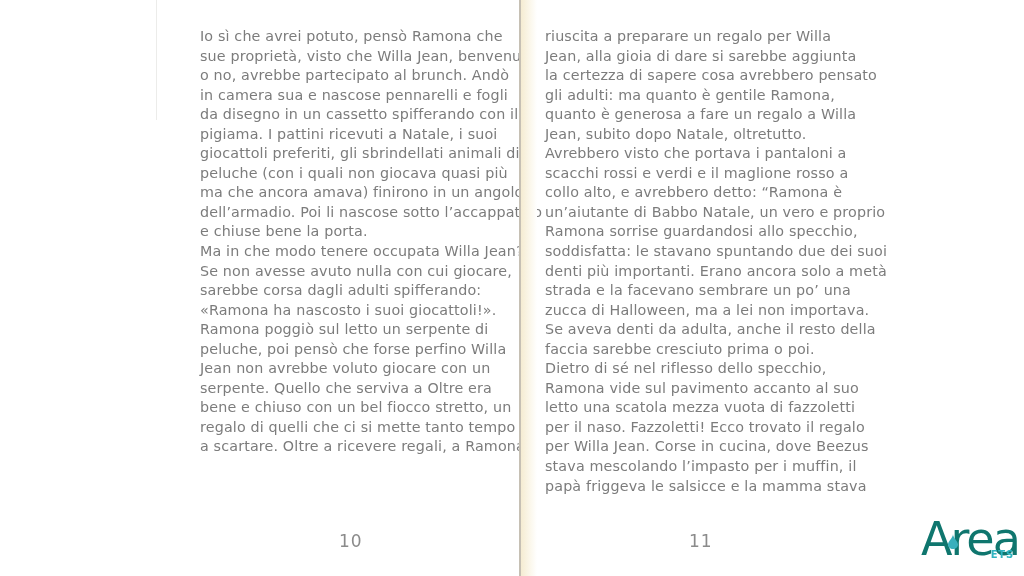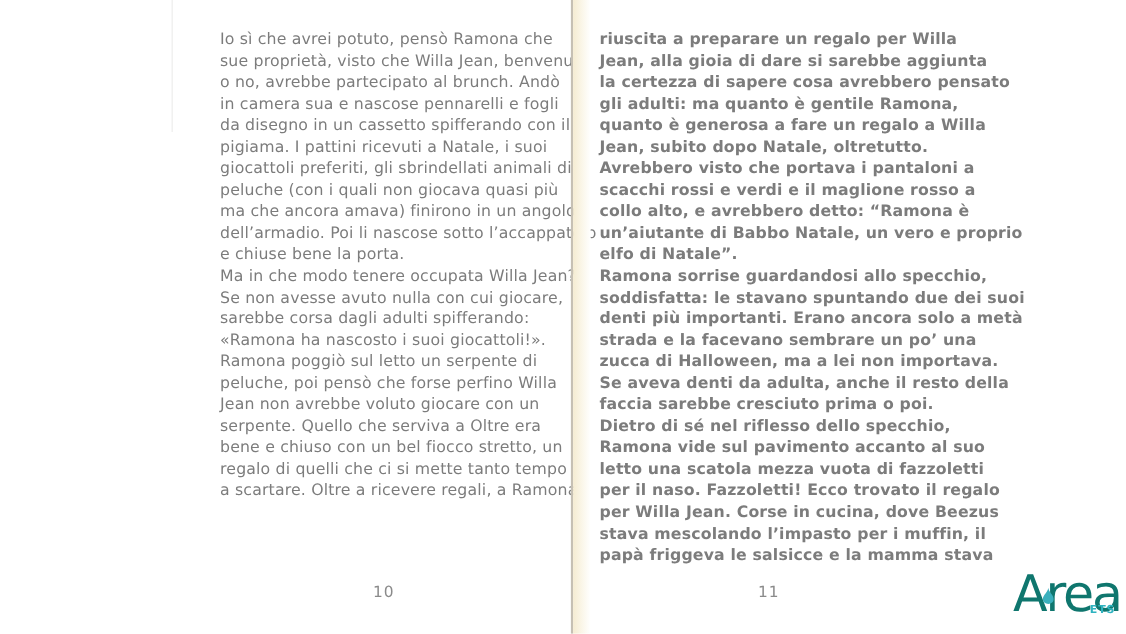--- a/index.html
+++ b/index.html
@@ -13,25 +13,25 @@
   .page-text {
     position: absolute;
     top: 27px;
     font-size: 14.3px;
     line-height: 19.55px;
     color: #7c7c7c;
     letter-spacing: 0.15px;
   }
   .page-text .line { white-space: nowrap; }
   #left-text  { left: 200px; width: 330px; }
-  #right-text { left: 545px; width: 370px; font-weight: bold; }
+  #right-text { left: 545px; width: 370px; }
   .page-number {
     position: absolute;
     top: 531px;
-    font-size: 14px;
+    font-size: 17px;
     color: #8b8b8b;
     letter-spacing: 1px;
   }
   #page-number-left  { left: 339px; }
   #page-number-right { left: 689px; }
   .gutter-line {
     position: absolute;
     left: 519px; top: 0;
     width: 2px; height: 576px;
     background: #c6c0b4;
@@ -111,21 +111,20 @@
       <div class="line">riuscita a preparare un regalo per Willa</div>
       <div class="line">Jean, alla gioia di dare si sarebbe aggiunta</div>
       <div class="line">la certezza di sapere cosa avrebbero pensato</div>
       <div class="line">gli adulti: ma quanto è gentile Ramona,</div>
       <div class="line">quanto è generosa a fare un regalo a Willa</div>
       <div class="line">Jean, subito dopo Natale, oltretutto.</div>
       <div class="line">Avrebbero visto che portava i pantaloni a</div>
       <div class="line">scacchi rossi e verdi e il maglione rosso a</div>
       <div class="line">collo alto, e avrebbero detto: “Ramona è</div>
       <div class="line">un’aiutante di Babbo Natale, un vero e proprio</div>
-      <div class="line">elfo di Natale”.</div>
       <div class="line">Ramona sorrise guardandosi allo specchio,</div>
       <div class="line">soddisfatta: le stavano spuntando due dei suoi</div>
       <div class="line">denti più importanti. Erano ancora solo a metà</div>
       <div class="line">strada e la facevano sembrare un po’ una</div>
       <div class="line">zucca di Halloween, ma a lei non importava.</div>
       <div class="line">Se aveva denti da adulta, anche il resto della</div>
       <div class="line">faccia sarebbe cresciuto prima o poi.</div>
       <div class="line">Dietro di sé nel riflesso dello specchio,</div>
       <div class="line">Ramona vide sul pavimento accanto al suo</div>
       <div class="line">letto una scatola mezza vuota di fazzoletti</div>

